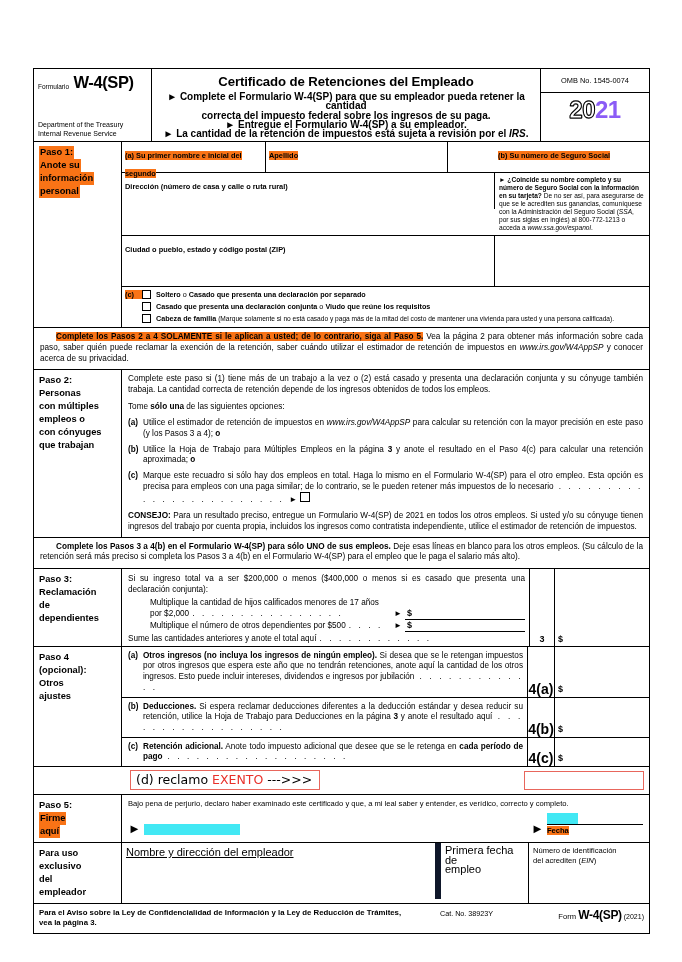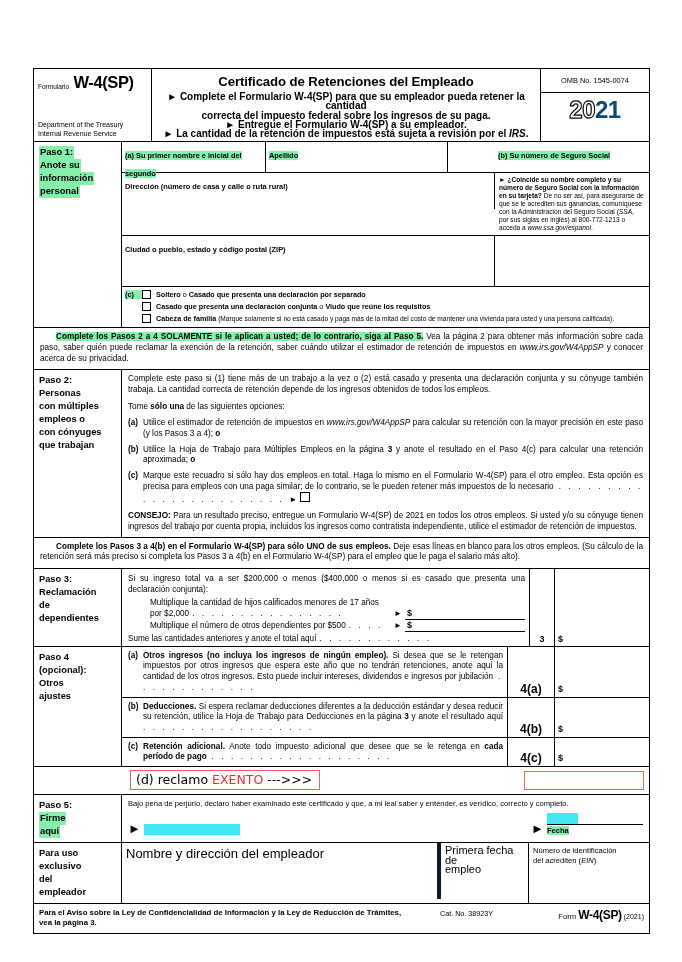--- a/index.html
+++ b/index.html
@@ -9,39 +9,39 @@
     color:#000;
     -webkit-font-smoothing:none;
   }
   .page{position:relative;width:682px;height:962px;background:#fff;}
   .form{
     position:absolute;left:33px;top:68px;width:617px;
     border:1.5px solid #000;
     box-sizing:border-box;
     background:#fff;
   }
-  .hl{background:#86efac;}
+  .hl{background:#f97316;}
   .bb{border-bottom:1px solid #000;}
 
   
   .hdr{display:flex;align-items:stretch;border-bottom:1.5px solid #000;}
   .hdr-left{width:118px;box-sizing:border-box;border-right:1px solid #000;padding:4px 4px 2px 4px;position:relative;}
   .f-lbl{font-size:6.5px;display:inline-block;vertical-align:bottom;padding-bottom:2px;}
   .f-num{font-size:16.5px;font-weight:bold;letter-spacing:-0.4px;display:inline-block;vertical-align:bottom;}
   .dept{font-size:7px;line-height:8.6px;position:absolute;bottom:3px;left:4px;}
   .hdr-mid{flex:1;box-sizing:border-box;text-align:center;padding:3px 4px 3px 4px;border-right:1px solid #000;}
   .title{font-size:13.2px;font-weight:bold;letter-spacing:-0.1px;margin:2px 0 3px 0;}
   .sub{font-size:10px;font-weight:bold;line-height:9.3px;}
   .sub .i{font-style:italic;}
   .hdr-right{width:108px;box-sizing:border-box;text-align:center;}
   .omb{font-size:7.4px;padding:7px 0 7px 0;border-bottom:1px solid #000;}
   .yearwrap{padding:3px 0 2px 0;font-size:24px;font-weight:bold;letter-spacing:-0.5px;}
   .yr-o{color:#fff;-webkit-text-stroke:1px #000;text-shadow:
       -0.6px 0 0 #888, 0.6px 0 0 #888, 0 -0.6px 0 #888, 0 0.6px 0 #888;}
-  .yr-b{color:#0c4a6e;}
+  .yr-b{color:#8b5cf6;}
 
   
   .steplbl{width:88px;min-width:88px;box-sizing:border-box;padding:4px 3px 4px 5px;
       font-size:9.3px;font-weight:bold;line-height:13px;border-right:1px solid #000;}
   .steplbl .hl{display:inline-block;padding:0 1px;}
 
   
   .s1wrap{display:flex;border-bottom:1.5px solid #000;}
   .s1right{flex:1;}
   .s1r1{display:flex;border-bottom:1px solid #000;}
@@ -99,22 +99,22 @@
   .amtcol span{position:absolute;bottom:2px;left:3px;}
 
   
   .s4{display:flex;border-bottom:1.5px solid #000;}
   .s4body{flex:1;box-sizing:border-box;font-size:8.2px;line-height:10.7px;}
   .s4row{display:flex;}
   .s4txt{flex:1;box-sizing:border-box;padding:4px 4px 3px 6px;}
   .s4inner{display:flex;}
   .s4tag{width:15px;min-width:15px;font-weight:bold;}
   .s4p{flex:1;text-align:justify;}
-  .lbox{width:48px;min-width:26px;box-sizing:border-box;border-left:1px solid #000;border-right:1px solid #000;
-      position:relative;font-size:12px;font-weight:bold;}
+  .lbox{width:28px;min-width:26px;box-sizing:border-box;border-left:1px solid #000;border-right:1px solid #000;
+      position:relative;font-size:14px;font-weight:bold;}
   .lbox span{position:absolute;bottom:2px;left:0;right:0;text-align:center;}
   .vbox{width:94px;min-width:94px;box-sizing:border-box;position:relative;font-size:9px;font-weight:bold;}
   .vbox span{position:absolute;bottom:2px;left:3px;}
 
   
   .redrow{display:flex;align-items:center;padding:3px 0 4px 0;border-bottom:1.5px solid #000;}
   .redspacer{width:88px;min-width:88px;}
   .redbox{margin-left:8px;border:1.5px solid #e8665c;padding:1px 7px 2px 5px;font-size:12.5px;
      font-family:"DejaVu Sans", sans-serif;line-height:15px;background:#fff;}
   .redbox .ex{color:#e8302a;}
@@ -130,21 +130,21 @@
   .sighl{height:11px;width:96px;background:#42e8f4;}
   .sigline{border-top:1.2px solid #000;font-size:7.6px;padding-top:1px;}
   .datecol{width:112px;min-width:112px;margin-left:4px;}
   .datehl{height:11px;width:31px;background:#42e8f4;}
   .dateline{border-top:1.2px solid #000;font-size:7.6px;padding-top:1px;}
 
   
   .emp{display:flex;border-bottom:1.5px solid #000;}
   .emplbl{width:88px;min-width:88px;box-sizing:border-box;padding:4px 3px 4px 5px;
       font-size:9.3px;font-weight:bold;line-height:13px;border-right:1px solid #000;}
-  .empname{flex:1;box-sizing:border-box;padding:3px 4px;border-right:4px solid #0f172a;font-size:13px;height:56px;}
+  .empname{flex:1;box-sizing:border-box;padding:3px 4px;border-right:6px solid #0f172a;font-size:11px;height:56px;text-decoration:underline;}
   .empdate{width:88px;min-width:88px;box-sizing:border-box;padding:3px 4px;border-right:1px solid #000;font-size:11px;line-height:9.6px;}
   .empein{width:120px;min-width:120px;box-sizing:border-box;padding:3px 4px;font-size:7.6px;line-height:9.6px;}
 
   
   .foot{display:flex;align-items:flex-start;padding:4px 5px 5px 5px;}
   .foot-l{flex:1;font-size:7.8px;font-weight:bold;line-height:10px;}
   .foot-c{width:92px;font-size:7.2px;padding-top:1px;text-align:left;}
   .foot-r{width:112px;text-align:right;font-size:7.6px;padding-top:0px;white-space:nowrap;}
   .foot-r .big{font-size:12px;font-weight:bold;letter-spacing:-0.3px;}
   .foot-r .yr{font-size:7px;}

